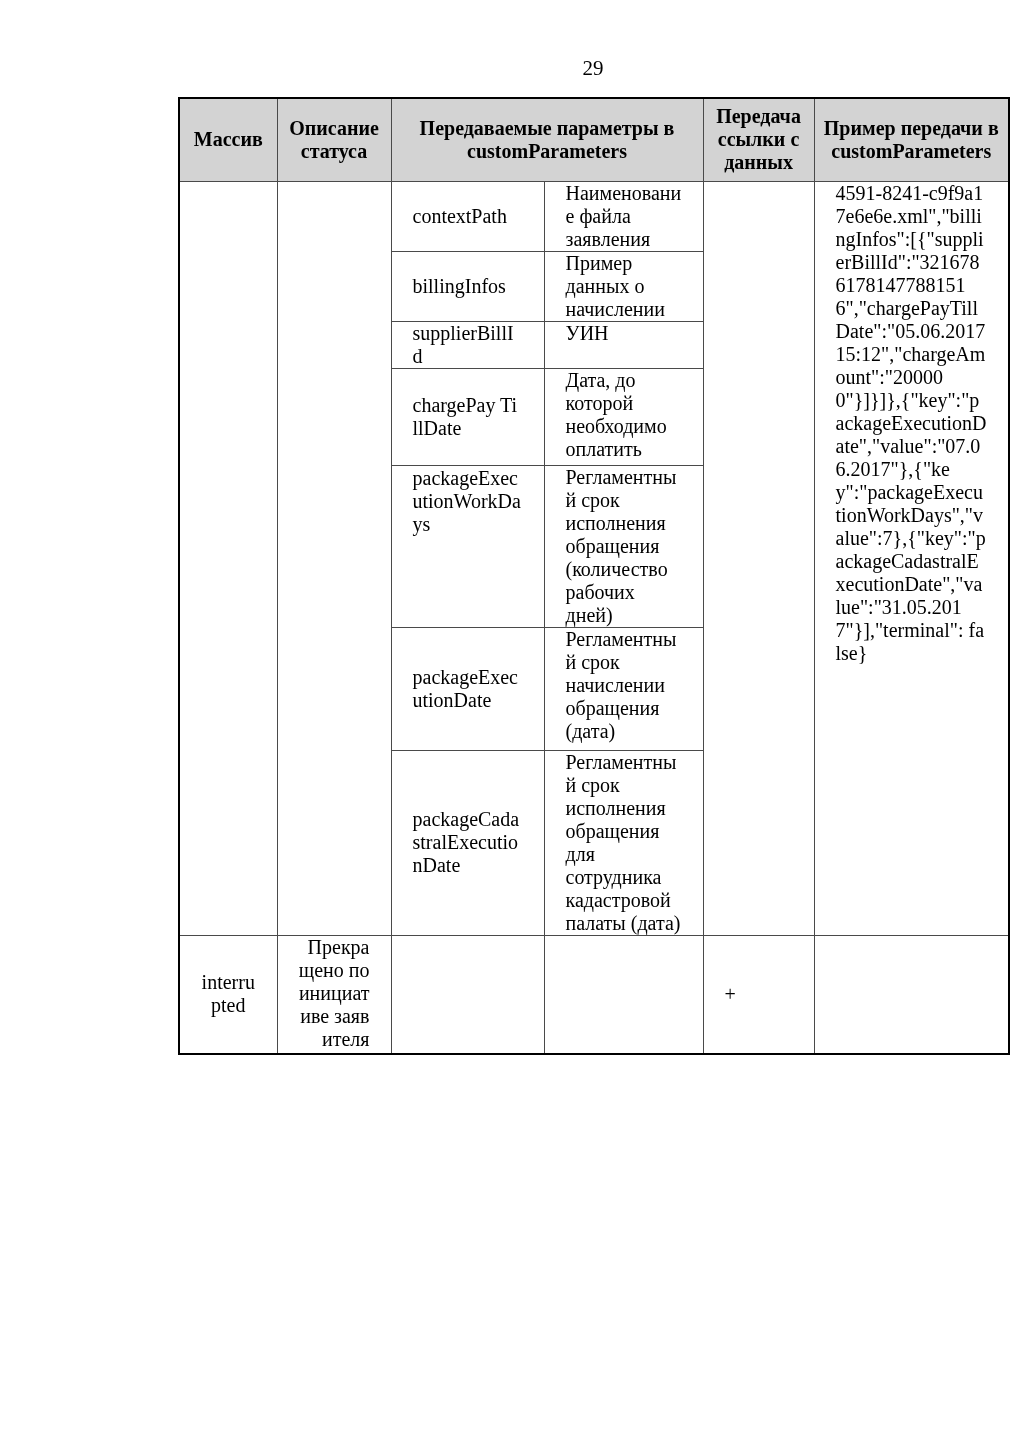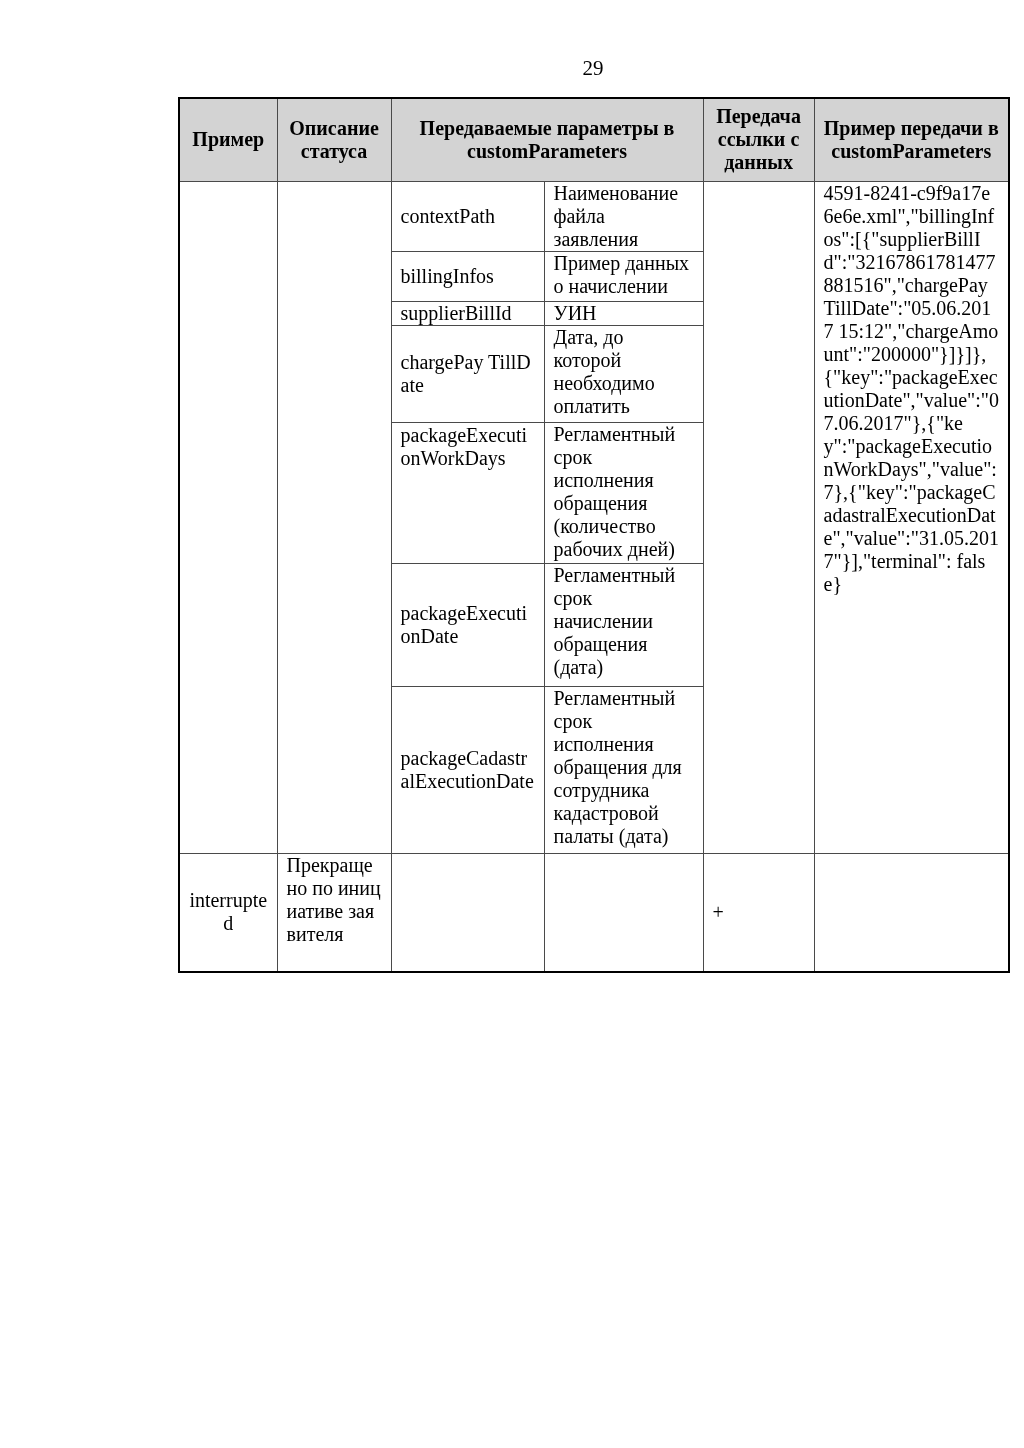--- a/index.html
+++ b/index.html
@@ -20,31 +20,31 @@
     border-collapse: collapse;
     border: 2px solid #000;
     font-size: 20px; line-height: 23px;
   }
   .tbl th, .tbl td { border: 1px solid #4a4a4a; overflow: hidden; }
   .tbl th {
     background: #d3d3d3; font-weight: bold;
     text-align: center; vertical-align: middle;
     padding: 2px 3px; height: 83px;
   }
-  .tbl td { padding: 0 9px; font-family: Liberation Serif, serif; }
+  .tbl td { padding: 0 21px; font-family: Liberation Serif, serif; }
   tr.h69  { height: 69px; }
   tr.h50  { height: 50px; }
   tr.h24  { height: 24px; }
   tr.h97  { height: 97px; }
   tr.h141 { height: 141px; }
   tr.h123 { height: 123px; }
   tr.h167 { height: 167px; }
   tr.h119 { height: 119px; }
   .c-status  { text-align: center; vertical-align: middle; word-break: break-all; }
-  .c-desc    { text-align: left; vertical-align: top; overflow-wrap: break-word; word-break: break-all; padding-top: 1px; }
+  .c-desc    { text-align: right; vertical-align: top; overflow-wrap: break-word; word-break: break-all; padding-top: 1px; }
   .c-pname   { text-align: left; vertical-align: middle; word-break: break-all; }
   .c-pname.vtop { vertical-align: top; padding-top: 1px; }
   .c-pdesc   { text-align: left; vertical-align: top; padding-top: 1px; overflow-wrap: break-word; }
   .c-arch    { text-align: left; vertical-align: middle; padding-left: 9px; }
   .c-example { text-align: left; vertical-align: top; padding-top: 1px; word-break: break-all; }
 </style>
 </head>
 <body>
 
 <div class="page">
@@ -56,21 +56,21 @@
       <col style="width:98px">
       <col style="width:114px">
       <col style="width:153px">
       <col style="width:159px">
       <col style="width:111px">
       <col style="width:195px">
     </colgroup>
 
     <tbody>
         <tr>
-      <th>Пример</th>
+      <th>Массив</th>
       <th>Описание статуса</th>
       <th colspan="2">Передаваемые параметры в customParameters</th>
       <th>Передача ссылки с данных</th>
       <th>Пример передачи в customParameters</th>
     </tr>
 
     <tr class="h69">
       <td rowspan="7" class="c-status"></td>
       <td rowspan="7" class="c-desc"></td>
       <td class="c-pname">contextPath</td>

